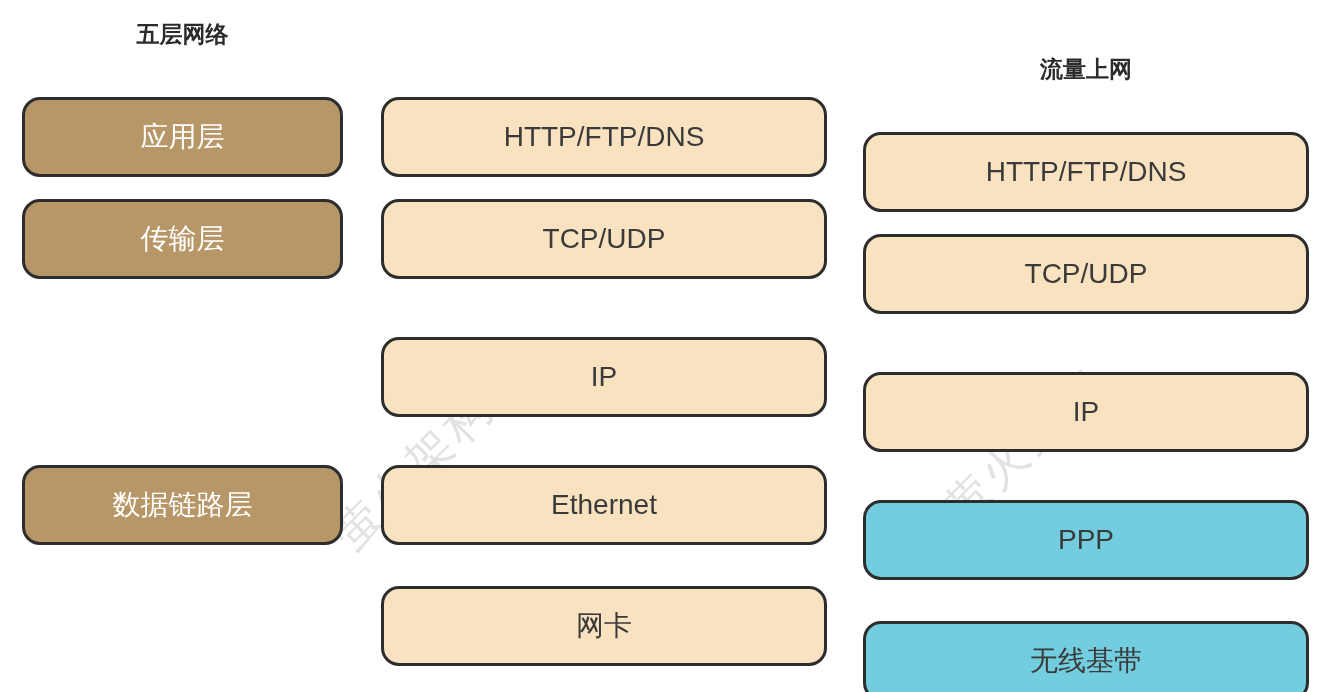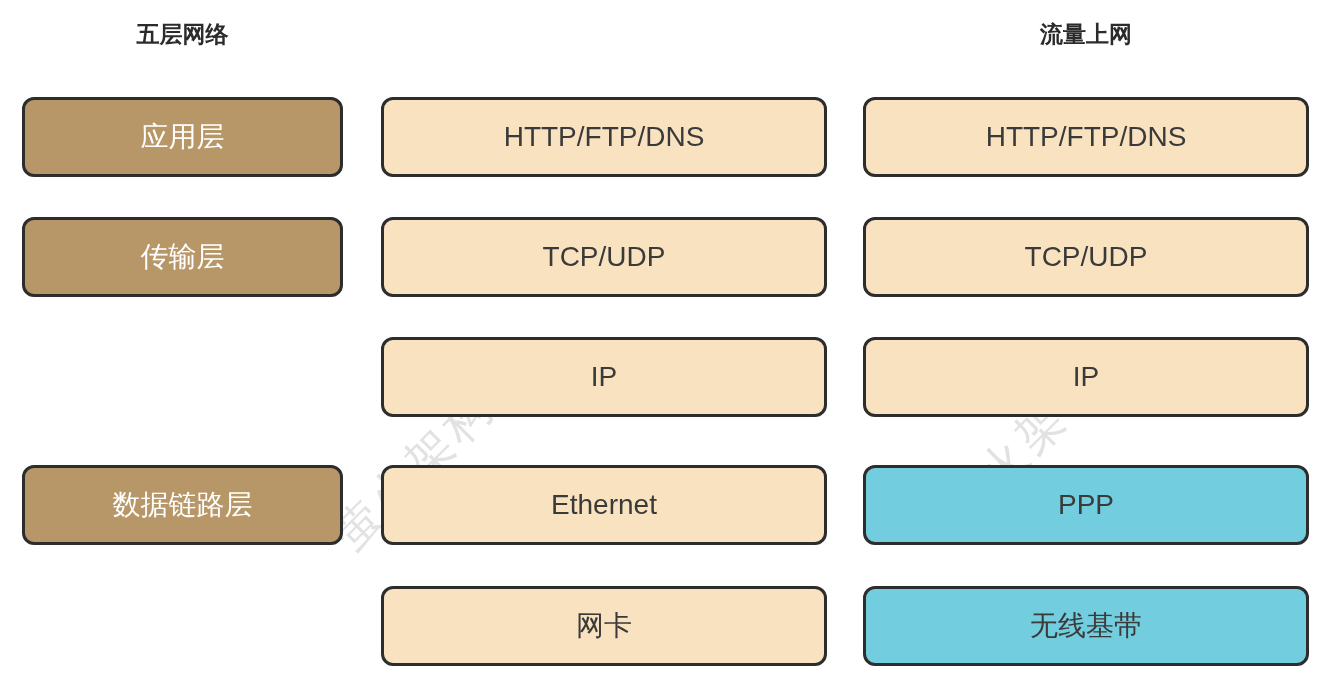--- a/index.html
+++ b/index.html
@@ -14,35 +14,35 @@
   .wm{
     position:absolute;z-index:0;color:var(--watermark);font-size:46px;
     letter-spacing:5px;white-space:nowrap;transform:rotate(-45deg);
     user-select:none;pointer-events:none;font-weight:400;
   }
   .wm-a{left:312px;top:440px;}
   .wm-b{left:922px;top:414px;}
 
   .col1{left:22px;width:321px;}
   .col2{left:381px;width:446px;}
-  .col3{left:863px;width:446px;}
+  .col3{left:863px;width:446px;margin-top:35px;}
 
   .header{
     position:absolute;top:16px;height:36px;z-index:2;
     display:flex;align-items:center;justify-content:center;
     font-size:23px;font-weight:bold;color:var(--heading-text);
   }
 
   .box{
     position:absolute;height:80px;box-sizing:border-box;z-index:1;
-    border:3px solid var(--border);border-radius:12px;
+    border:3px solid var(--border);border-radius:18px;
     display:flex;align-items:center;justify-content:center;
     font-size:28px;color:var(--box-text);
   }
-  .r1{top:97px}.r2{top:217px}.r3{top:337px}.r4{top:465px}.r5{top:586px}
+  .r1{top:97px}.r2{top:199px}.r3{top:337px}.r4{top:465px}.r5{top:586px}
 
   .c-brown{background:var(--brown);color:var(--box-text-on-brown);}
   .c-cream{background:var(--cream);}
   .c-cyan{background:var(--cyan);}
 </style>
 </head>
 <body>
 
 <div class="canvas">
 

